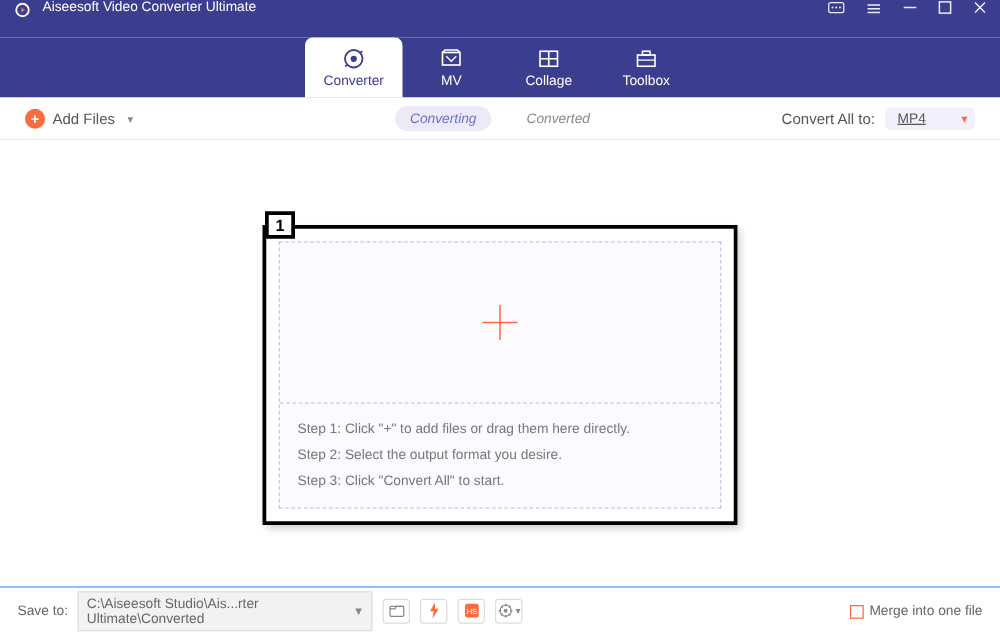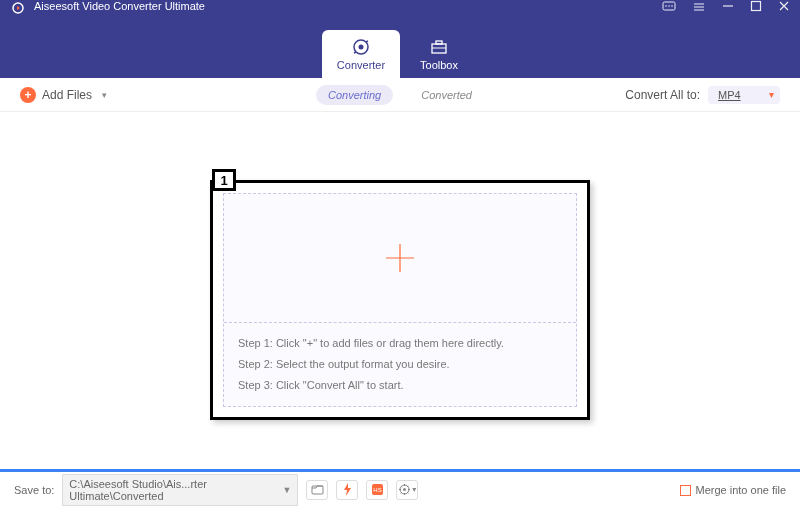--- a/index.html
+++ b/index.html
@@ -28,21 +28,21 @@
 .fmt-select::after { content: "▾"; color: #ff6b3d; position: absolute; right: 6px; font-size: 10px; }
 
 .main { position: relative; height: 357px; background: #fff; }
 .dropzone-wrap { position: absolute; left: 210px; top: 68px; width: 380px; height: 240px; border: 3px solid #000; box-shadow: 3px 3px 6px rgba(0,0,0,.2); background: #fff; }
 .callout-num { position: absolute; top: -14px; left: -1px; width: 24px; height: 22px; border: 3px solid #000; background: #fff; display: flex; align-items: center; justify-content: center; font-weight: bold; font-size: 13px; }
 .drop-inner { margin: 10px; border: 1px dashed #c9c8e4; height: calc(100% - 20px); display: flex; flex-direction: column; background: #fbfbff; }
 .drop-top { flex: 1; display: flex; align-items: center; justify-content: center; border-bottom: 1px dashed #c9c8e4; }
 .big-plus svg { display: block; }
 .drop-steps { padding: 10px 14px; font-size: 11px; color: #777; line-height: 1.9; }
 
-.footer { height: 38px; border-top: 3px solid #3b82f6; display: flex; align-items: center; padding: 0 14px; font-size: 11px; color: #666; gap: 8px; }
+.footer { height: 38px; border-top: 1px solid #3b82f6; display: flex; align-items: center; padding: 0 14px; font-size: 11px; color: #666; gap: 8px; }
 .path-box { background: #f2f2f2; border: 1px solid #ddd; padding: 3px 6px; display: flex; align-items: center; gap: 6px; width: 236px; justify-content: space-between; cursor: pointer; }
 .path-box span:last-child { font-size: 9px; color: #888; }
 .tool-icon { width: 22px; height: 20px; border: 1px solid #ddd; border-radius: 3px; display: flex; align-items: center; justify-content: center; cursor: pointer; font-size: 11px; }
 .merge-box { margin-left: auto; display: flex; align-items: flex-end; gap: 5px; cursor: pointer; }
 .merge-box .cb { width: 11px; height: 11px; border: 1.5px solid #ff6b3d; }
 .convert-all { background: #6b6ed0; color: #fff; padding: 7px 22px; border-radius: 4px; font-size: 12px; cursor: pointer; margin-left: 10px; }
 </style>
 </head>
 <body>
 
@@ -79,20 +79,39 @@
 <div class="navbar">
   <div class="nav-tab active">
     <span class="icon">
         <svg width="20" height="20" viewBox="0 0 20 20">
           <circle cx="10" cy="10" r="7" fill="none" stroke="#3b3d8f" stroke-width="1.5"></circle>
           <circle cx="10" cy="10" r="2.5" fill="#3b3d8f"></circle>
           <path d="M15 5l2-1M5 15l-2 1" stroke="#3b3d8f" stroke-width="1.5"></path>
         </svg>
       </span>
     <span>Converter</span>
+  </div>
+  <div class="nav-tab">
+    <span class="icon">
+        <svg width="20" height="20" viewBox="0 0 20 20">
+          <rect x="3" y="5" width="14" height="10" fill="none" stroke="#fff" stroke-width="1.3"></rect>
+          <path d="M3 5l2-2h10l2 2" fill="none" stroke="#fff" stroke-width="1.3"></path>
+          <path d="M6 8l4 4 4-4" fill="none" stroke="#fff" stroke-width="1"></path>
+        </svg>
+      </span>
+    <span>MV</span>
+  </div>
+  <div class="nav-tab">
+    <span class="icon">
+        <svg width="20" height="20" viewBox="0 0 20 20">
+          <rect x="3" y="4" width="14" height="12" fill="none" stroke="#fff" stroke-width="1.3"></rect>
+          <path d="M10 4v12M3 10h14" stroke="#fff" stroke-width="1.3"></path>
+        </svg>
+      </span>
+    <span>Collage</span>
   </div>
   <div class="nav-tab">
     <span class="icon">
         <svg width="20" height="20" viewBox="0 0 20 20">
           <rect x="3" y="7" width="14" height="9" fill="none" stroke="#fff" stroke-width="1.3"></rect>
           <rect x="7" y="4" width="6" height="3" fill="none" stroke="#fff" stroke-width="1.3"></rect>
           <path d="M3 11h14" stroke="#fff" stroke-width="1"></path>
         </svg>
       </span>
     <span>Toolbox</span>

